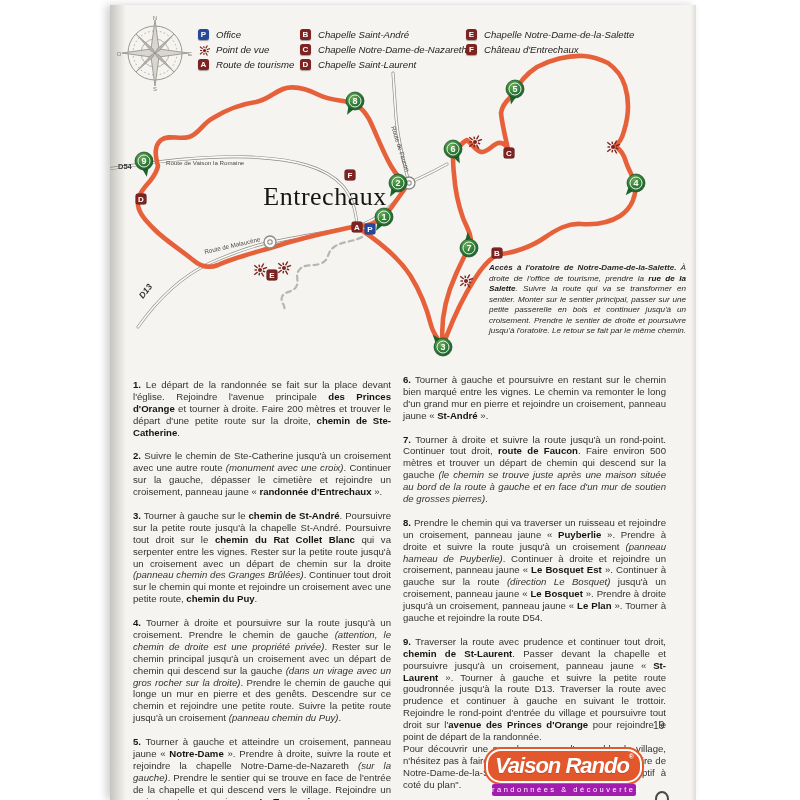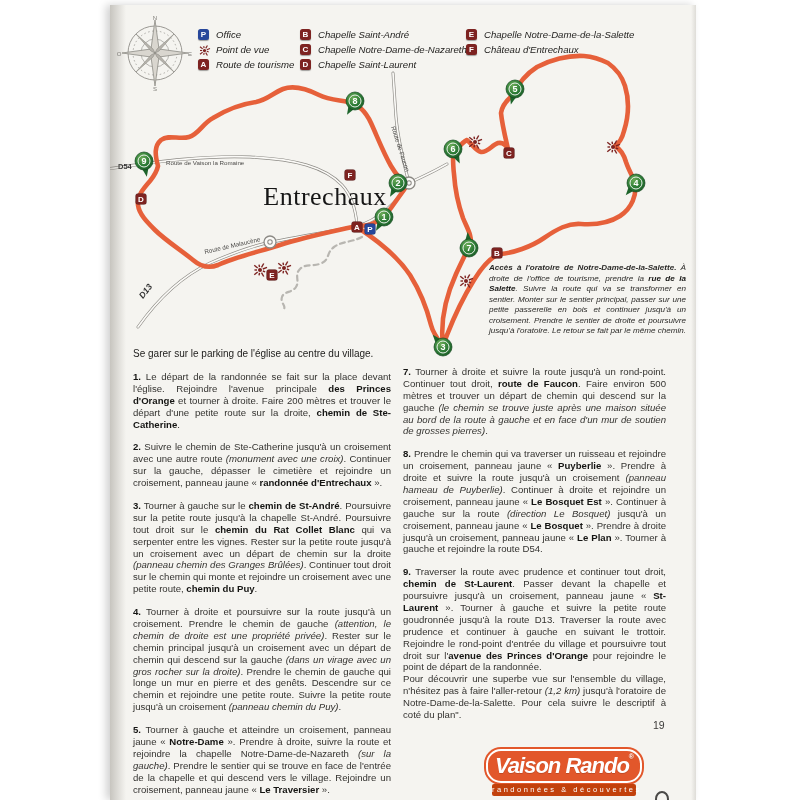--- a/index.html
+++ b/index.html
@@ -29,38 +29,38 @@
   .town{font-family:"Liberation Serif", serif;font-size:26px;fill:#161616;letter-spacing:.5px;}
   .roadlbl{font-size:6.2px;fill:#4c4b49;}
   .roadlbl-b{font-size:7.5px;font-weight:bold;fill:#333;}
   .d13{font-size:8.5px;font-weight:bold;font-style:italic;fill:#333;}
 
   
   #intro{left:23px;top:343px;width:300px;font-size:10px;color:#232220;}
   .col{position:absolute;font-size:9.6px;line-height:1.24;text-align:justify;color:#343330;}
   #col1{left:23px;top:362px;width:258px;}
   #col2{left:293px;top:357px;width:263px;}
-  .step{margin:4px 0 11px 0;white-space:pre-line;}
+  .step{margin:12px 0 11px 0;white-space:pre-line;}
   .b{font-weight:bold;color:#151513;}
   .i{font-style:italic;}
   .bi{font-style:italic;font-weight:bold;color:#151513;}
 
   
   #access{left:379px;top:258px;width:197px;font-size:8.1px;line-height:1.3;
         text-align:justify;color:#2b2a28;}
   #access .ttl{font-weight:bold;font-style:italic;}
 
   
   #logo{left:376px;top:744px;width:156px;text-align:center;}
   #logo .plate{background:#e2572b;border:2px solid #ffffff;box-shadow:0 0 0 2px #e2572b,0 1px 2px rgba(0,0,0,.25);
         border-radius:15px;height:30px;display:flex;align-items:center;justify-content:center;}
   #logo .brand{color:#fff;font-weight:bold;font-style:italic;font-size:22px;letter-spacing:-1px;
         text-shadow:0 1px 0 rgba(0,0,0,.15);white-space:nowrap;}
   #logo .reg{color:#fff;font-size:7px;vertical-align:top;font-style:normal;}
-  #logo .strip{margin:1px 6px 0 6px;background:#c2410c;border-radius:2px;height:12px;
+  #logo .strip{margin:1px 6px 0 6px;background:#a21caf;border-radius:2px;height:12px;
         color:#fff;font-size:7.5px;letter-spacing:2.5px;line-height:12px;white-space:nowrap;}
   #pagenum{left:543px;top:714px;font-size:10.5px;color:#3c3b39;}
   #corner-glyph{left:545px;top:786px;width:10px;height:12px;border:2.5px solid #4a4947;
         border-radius:50%;}
 </style>
 </head>
 <body>
 
 <div id="page">
 
@@ -342,30 +342,30 @@
           <text y="3.2" text-anchor="middle" font-size="9" font-weight="bold" fill="#fff">9</text>
         </g>
       </g>
   </svg>
 
   <div id="access" class="abs">
     <span class="ttl">Accès à l'oratoire de Notre-Dame-de-la-Salette.</span>
     <span><span class="i">À droite de l'office de tourisme, prendre la </span><span class="bi">rue de la Salette</span><span class="i">. Suivre la route qui va se transformer en sentier. Monter sur le sentier principal, passer sur une petite passerelle en bois et continuer jusqu'à un croisement. Prendre le sentier de droite et poursuivre jusqu'à l'oratoire. Le retour se fait par le même chemin.</span></span>
   </div>
 
-  <div id="intro" class="abs">Se garer sur le parking de l'église au centre du village.</div>
 
   <div id="col1" class="col">
       <p class="step"><span class="b">1.</span><span class=""> Le départ de la randonnée se fait sur la place devant l'église. Rejoindre l'avenue principale </span><span class="b">des Princes d'Orange</span><span class=""> et tourner à droite. Faire 200 mètres et trouver le départ d'une petite route sur la droite, </span><span class="b">chemin de Ste-Catherine</span><span class="">.</span></p>
       <p class="step"><span class="b">2.</span><span class=""> Suivre le chemin de Ste-Catherine jusqu'à un croisement avec une autre route </span><span class="i">(monument avec une croix)</span><span class="">. Continuer sur la gauche, dépasser le cimetière et rejoindre un croisement, panneau jaune « </span><span class="b">randonnée d'Entrechaux</span><span class=""> ».</span></p>
       <p class="step"><span class="b">3.</span><span class=""> Tourner à gauche sur le </span><span class="b">chemin de St-André</span><span class="">. Poursuivre sur la petite route jusqu'à la chapelle St-André. Poursuivre tout droit sur le </span><span class="b">chemin du Rat Collet Blanc</span><span class=""> qui va serpenter entre les vignes. Rester sur la petite route jusqu'à un croisement avec un départ de chemin sur la droite </span><span class="i">(panneau chemin des Granges Brûlées)</span><span class="">. Continuer tout droit sur le chemin qui monte et rejoindre un croisement avec une petite route, </span><span class="b">chemin du Puy</span><span class="">.</span></p>
       <p class="step"><span class="b">4.</span><span class=""> Tourner à droite et poursuivre sur la route jusqu'à un croisement. Prendre le chemin de gauche </span><span class="i">(attention, le chemin de droite est une propriété privée)</span><span class="">. Rester sur le chemin principal jusqu'à un croisement avec un départ de chemin qui descend sur la gauche </span><span class="i">(dans un virage avec un gros rocher sur la droite)</span><span class="">. Prendre le chemin de gauche qui longe un mur en pierre et des genêts. Descendre sur ce chemin et rejoindre une petite route. Suivre la petite route jusqu'à un croisement </span><span class="i">(panneau chemin du Puy)</span><span class="">.</span></p>
       <p class="step"><span class="b">5.</span><span class=""> Tourner à gauche et atteindre un croisement, panneau jaune « </span><span class="b">Notre-Dame</span><span class=""> ». Prendre à droite, suivre la route et rejoindre la chapelle Notre-Dame-de-Nazareth </span><span class="i">(sur la gauche)</span><span class="">. Prendre le sentier qui se trouve en face de l'entrée de la chapelle et qui descend vers le village. Rejoindre un croisement, panneau jaune « </span><span class="b">Le Traversier</span><span class=""> ».</span></p>
     </div>
   <div id="col2" class="col">
+      <p class="step"><span class="b">6.</span><span class=""> Tourner à gauche et poursuivre en restant sur le chemin bien marqué entre les vignes. Le chemin va remonter le long d'un grand mur en pierre et rejoindre un croisement, panneau jaune « </span><span class="b">St-André</span><span class=""> ».</span></p>
       <p class="step"><span class="b">7.</span><span class=""> Tourner à droite et suivre la route jusqu'à un rond-point. Continuer tout droit, </span><span class="b">route de Faucon</span><span class="">. Faire environ 500 mètres et trouver un départ de chemin qui descend sur la gauche </span><span class="i">(le chemin se trouve juste après une maison située au bord de la route à gauche et en face d'un mur de soutien de grosses pierres)</span><span class="">.</span></p>
       <p class="step"><span class="b">8.</span><span class=""> Prendre le chemin qui va traverser un ruisseau et rejoindre un croisement, panneau jaune « </span><span class="b">Puyberlie</span><span class=""> ». Prendre à droite et suivre la route jusqu'à un croisement </span><span class="i">(panneau hameau de Puyberlie)</span><span class="">. Continuer à droite et rejoindre un croisement, panneau jaune « </span><span class="b">Le Bosquet Est</span><span class=""> ». Continuer à gauche sur la route </span><span class="i">(direction Le Bosquet)</span><span class=""> jusqu'à un croisement, panneau jaune « </span><span class="b">Le Bosquet</span><span class=""> ». Prendre à droite jusqu'à un croisement, panneau jaune « </span><span class="b">Le Plan</span><span class=""> ». Tourner à gauche et rejoindre la route D54.</span></p>
       <p class="step"><span class="b">9.</span><span class=""> Traverser la route avec prudence et continuer tout droit, </span><span class="b">chemin de St-Laurent</span><span class="">. Passer devant la chapelle et poursuivre jusqu'à un croisement, panneau jaune « </span><span class="b">St-Laurent</span><span class=""> ». Tourner à gauche et suivre la petite route goudronnée jusqu'à la route D13. Traverser la route avec prudence et continuer à gauche en suivant le trottoir. Rejoindre le rond-point d'entrée du village et poursuivre tout droit sur l'</span><span class="b">avenue des Princes d'Orange</span><span class=""> pour rejoindre le point de départ de la randonnée.
 Pour découvrir une superbe vue sur l'ensemble du village, n'hésitez pas à faire l'aller-retour </span><span class="i">(1,2 km)</span><span class=""> jusqu'à l'oratoire de Notre-Dame-de-la-Salette. Pour cela suivre le descriptif à coté du plan".</span></p>
     </div>
 
   <div id="logo" class="abs">
     <div class="plate">
       <span class="brand"><span>Vaison Rando</span><span class="reg">®</span></span>
     </div>

